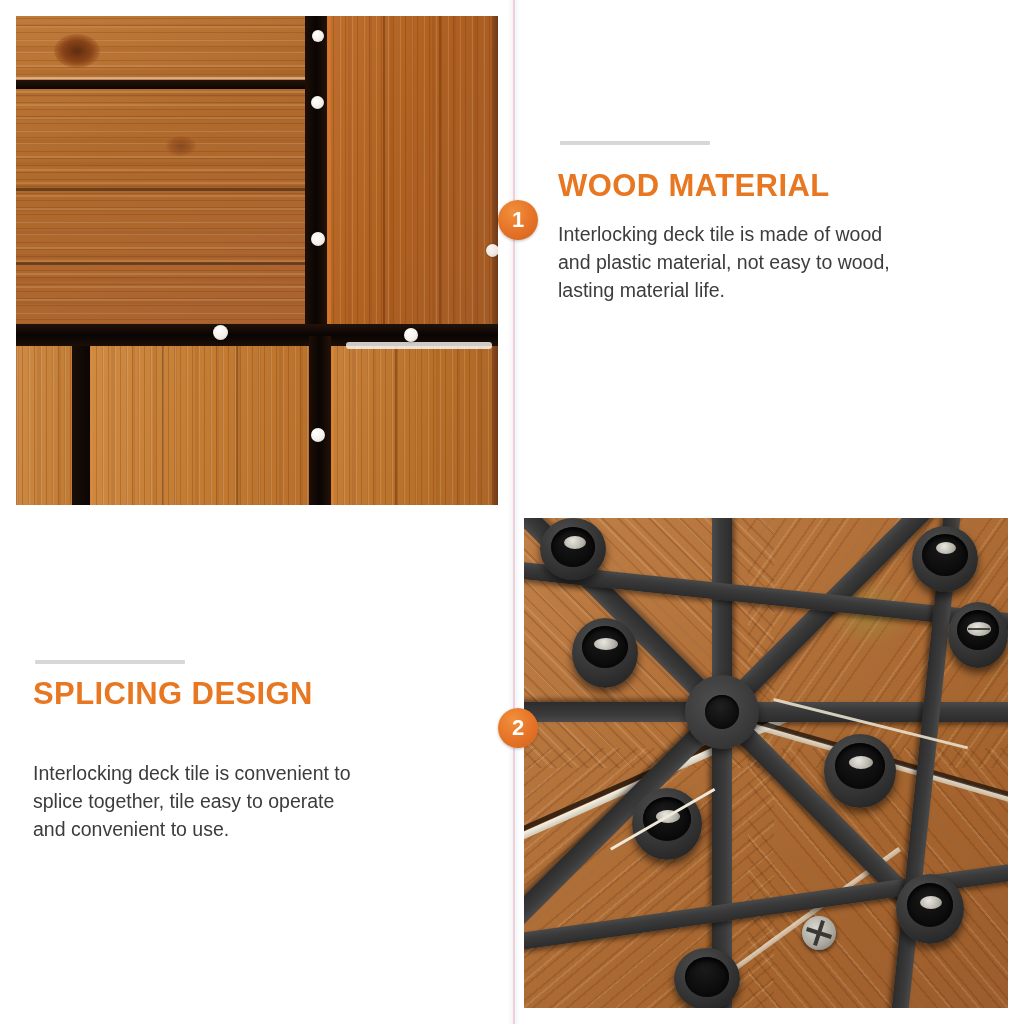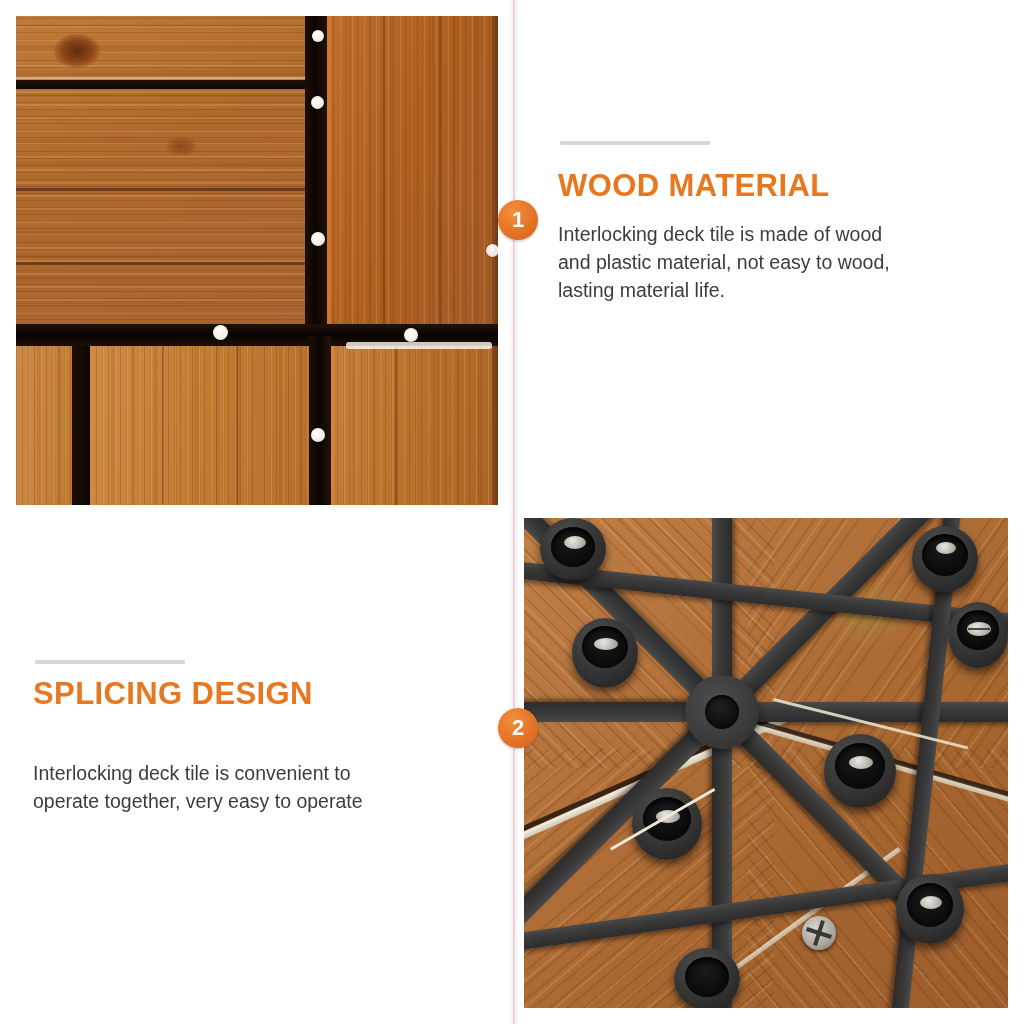--- a/index.html
+++ b/index.html
@@ -303,17 +303,18 @@
     <p>Interlocking deck tile is made of wood</p>
     <p>and plastic material, not easy to wood,</p>
     <p>lasting material life.</p>
   </div>
   <div class="badge" style="left:498px;top:200px;">1</div>
 
   <div class="rule" style="left:35px;top:660px;width:150px;"></div>
   <div class="heading" style="left:33px;top:676px;">SPLICING DESIGN</div>
   <div class="body" style="left:33px;top:739px;width:400px;margin-top:20px;">
     <p>Interlocking deck tile is convenient to</p>
-    <p>operate together, very easy to operate</p>
+    <p>splice together, tile easy to operate</p>
+    <p>and convenient to use.</p>
   </div>
   <div class="badge" style="left:498px;top:708px;">2</div>
 
 </div>
 
 </body></html>

